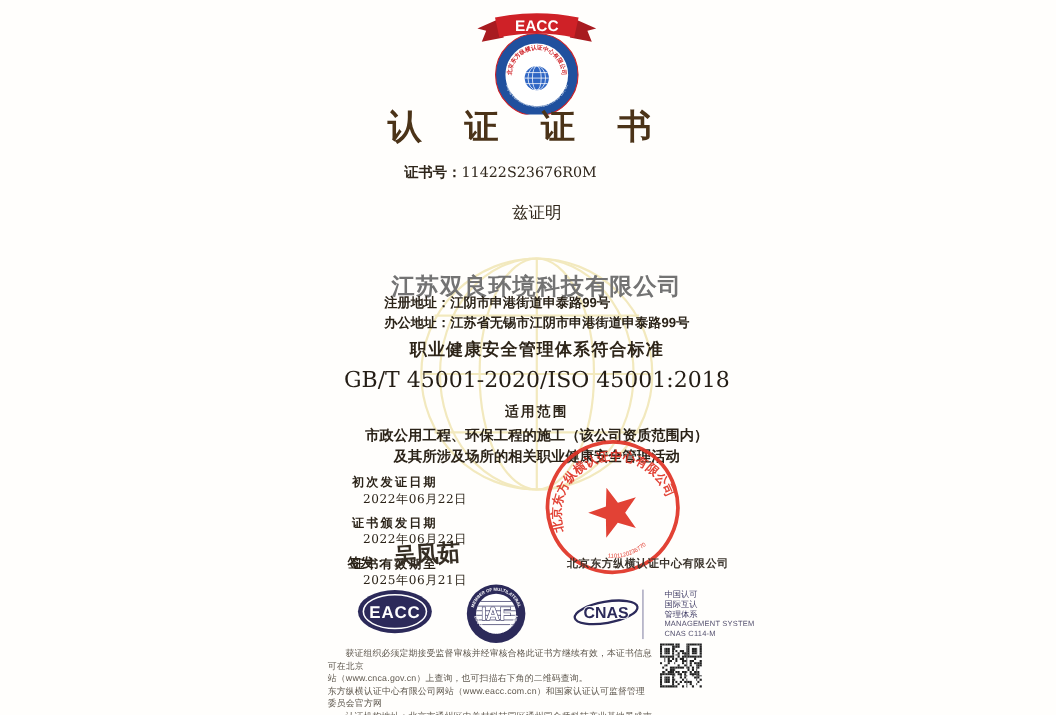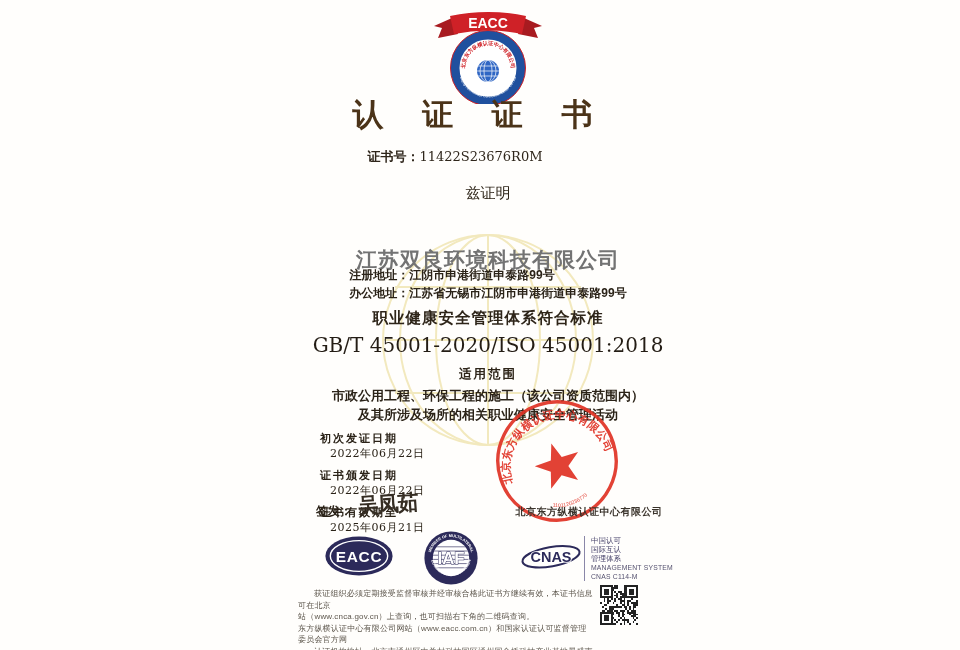--- a/index.html
+++ b/index.html
@@ -50,21 +50,21 @@
     font-family:"DejaVu Serif","Liberation Serif",serif;
     transform:rotate(-4deg) translateY(-4px);letter-spacing:-1px;color:#352d23;
   }
   .seal{position:absolute;left:226px;top:398px;transform:rotate(-18deg);opacity:.93;}
   .seal-org{position:absolute;left:246px;top:505px;width:150px;text-align:center;font-size:10px;font-weight:bold;color:#3a332b;letter-spacing:.5px;}
   .marks{position:absolute;top:530px;left:0;width:100%;}
   .mark-eacc{position:absolute;left:56px;top:5px;}
   .mark-iaf{position:absolute;left:155px;top:0;}
   .mark-cnas{position:absolute;left:252px;top:8px;}
   .cnas-text{
-    position:absolute;left:316px;top:6px;padding-left:6px;border-left:1px solid #8a87a8;
+    position:absolute;left:316px;top:6px;padding-left:19px;border-left:1px solid #8a87a8;
     font-size:7.5px;line-height:9px;color:#413d66;
   }
   .cnas-text .en{font-size:6.8px;color:#55516f;letter-spacing:.2px;}
   .footer{
     position:absolute;top:588px;left:30px;width:296px;
     font-size:8px;line-height:11.5px;color:#5d564c;letter-spacing:.2px;
   }
   .footer .ind{text-indent:16px;}
   .qr{
     position:absolute;left:332px;top:585px;width:38px;height:40px;

